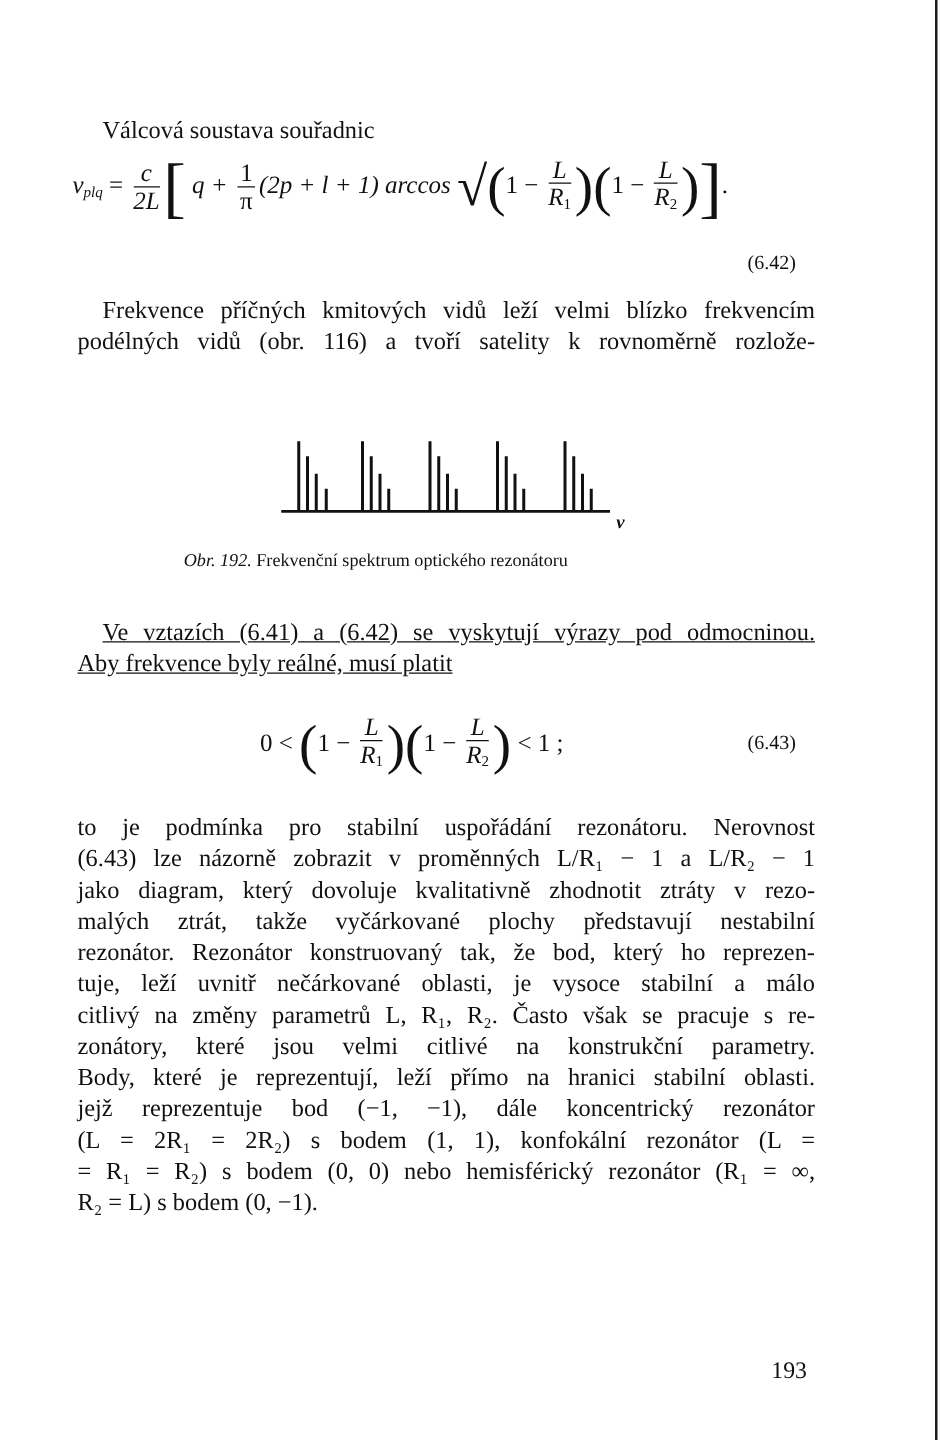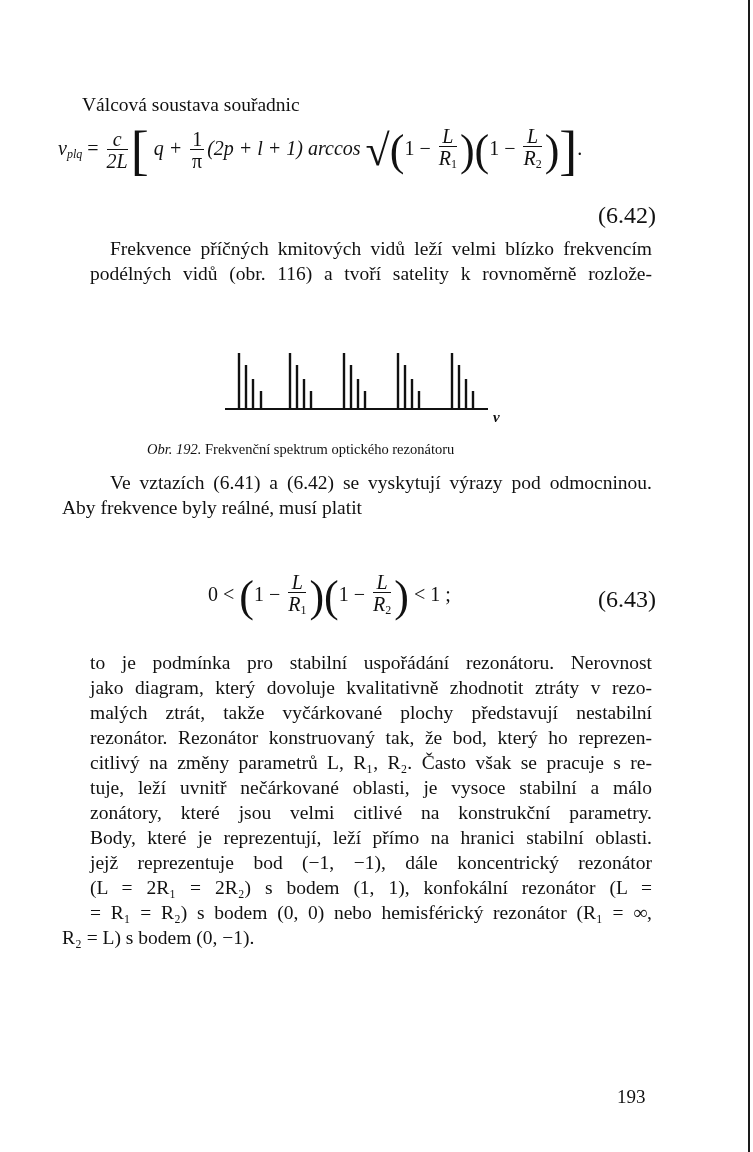--- a/index.html
+++ b/index.html
@@ -1,31 +1,31 @@
 <!DOCTYPE html>
 <html><head>
 <meta charset="utf-8">
 <style>
   html, body { margin:0; padding:0; background:#ffffff; }
   body { width:753px; height:1152px; position:relative; overflow:hidden;
          font-family:"Liberation Serif","DejaVu Serif",serif; color:#111; }
   .edge { position:absolute; left:748px; top:0; width:2px; height:1152px; background:#1a1a1a; }
   .p { position:absolute; left:62px; width:590px; font-size:19.5px; line-height:25px; text-align:justify; }
   .line { display:block; white-space:nowrap; }
-  .just { text-align:justify; text-align-last:justify; display:block;margin-left:28px; }
+  .just { text-align:justify; text-align-last:justify; display:block; }
   .ind { text-indent:20px; }
   .eq { position:absolute; font-size:20px; white-space:nowrap; }
   .frac { display:inline-block; vertical-align:middle; text-align:center; margin:0 3px; }
   .frac .num { display:block; border-bottom:1px solid #111; padding:0 2px; line-height:20px; }
   .frac .den { display:block; line-height:22px; }
   i { font-style:italic; }
   sub { font-size:12px; vertical-align:-3px; }
   .big { font-size:44px; font-weight:100; vertical-align:middle; line-height:40px; }
   .brk { font-size:54px; font-weight:100; vertical-align:middle; line-height:40px; }
-  .eqnum { position:absolute; font-size:24px; }
+  .eqnum { position:absolute; font-size:16px; }
   .caption { position:absolute; left:147px; top:441px; font-size:14.5px; white-space:nowrap; }
   .pagenum { position:absolute; left:617px; top:1086px; font-size:19px; }
   svg { position:absolute; }
 </style>
 </head>
 <body>
 
 <div class="edge"></div>
 
 <div class="p" style="top:92px;">
@@ -76,41 +76,42 @@
     <line x1="5" y1="69" x2="268" y2="69" stroke-width="2.2"></line>
   </g>
   <text x="273" y="82" font-family="Liberation Serif, serif" font-size="15" font-style="italic" font-weight="bold" fill="#111">ν</text>
 </svg>
 
 <div class="caption">
   <i>Obr. 192.</i>
   <span>Frekvenční spektrum optického rezonátoru</span>
 </div>
 
-<div class="p" style="top:470px;">
+<div class="p" style="top:494px;text-decoration:underline;">
   <span class="just ind">Ve vztazích (6.41) a (6.42) se vyskytují výrazy pod odmocninou.</span>
   <span class="line">Aby frekvence byly reálné, musí platit</span>
 </div>
 
 <div class="eq" style="left:208px; top:572px;">
   <span>0 &lt;</span>
   <span class="big">(</span><span>1 −</span>
   <span class="frac"><i class="num">L</i><span class="den"><i>R</i><sub>1</sub></span></span><span class="big">)</span><span class="big">(</span><span>1 −</span>
   <span class="frac"><i class="num">L</i><span class="den"><i>R</i><sub>2</sub></span></span><span class="big">)</span>
   <span>&lt; 1 ;</span>
 </div>
 <div class="eqnum" style="left:598px; top:586px;">(6.43)</div>
 
 <div class="p" style="top:650px;">
   <span class="just">to je podmínka pro stabilní uspořádání rezonátoru. Nerovnost</span>
+  <span class="just">(6.43) lze názorně zobrazit v proměnných L/R₁ − 1 a L/R₂ − 1</span>
   <span class="just">jako diagram, který dovoluje kvalitativně zhodnotit ztráty v rezo-</span>
   <span class="just">malých ztrát, takže vyčárkované plochy představují nestabilní</span>
   <span class="just">rezonátor. Rezonátor konstruovaný tak, že bod, který ho reprezen-</span>
+  <span class="just">tuje, leží uvnitř nečárkované oblasti, je vysoce stabilní a málo</span>
   <span class="just">citlivý na změny parametrů L, R₁, R₂. Často však se pracuje s re-</span>
-  <span class="just">tuje, leží uvnitř nečárkované oblasti, je vysoce stabilní a málo</span>
   <span class="just">zonátory, které jsou velmi citlivé na konstrukční parametry.</span>
   <span class="just">Body, které je reprezentují, leží přímo na hranici stabilní oblasti.</span>
   <span class="just">jejž reprezentuje bod (−1, −1), dále koncentrický rezonátor</span>
   <span class="just">(L = 2R₁ = 2R₂) s bodem (1, 1), konfokální rezonátor (L =</span>
   <span class="just">= R₁ = R₂) s bodem (0, 0) nebo hemisférický rezonátor (R₁ = ∞,</span>
   <span class="line">R₂ = L) s bodem (0, −1).</span>
 </div>
 
 <div class="pagenum">193</div>
 

